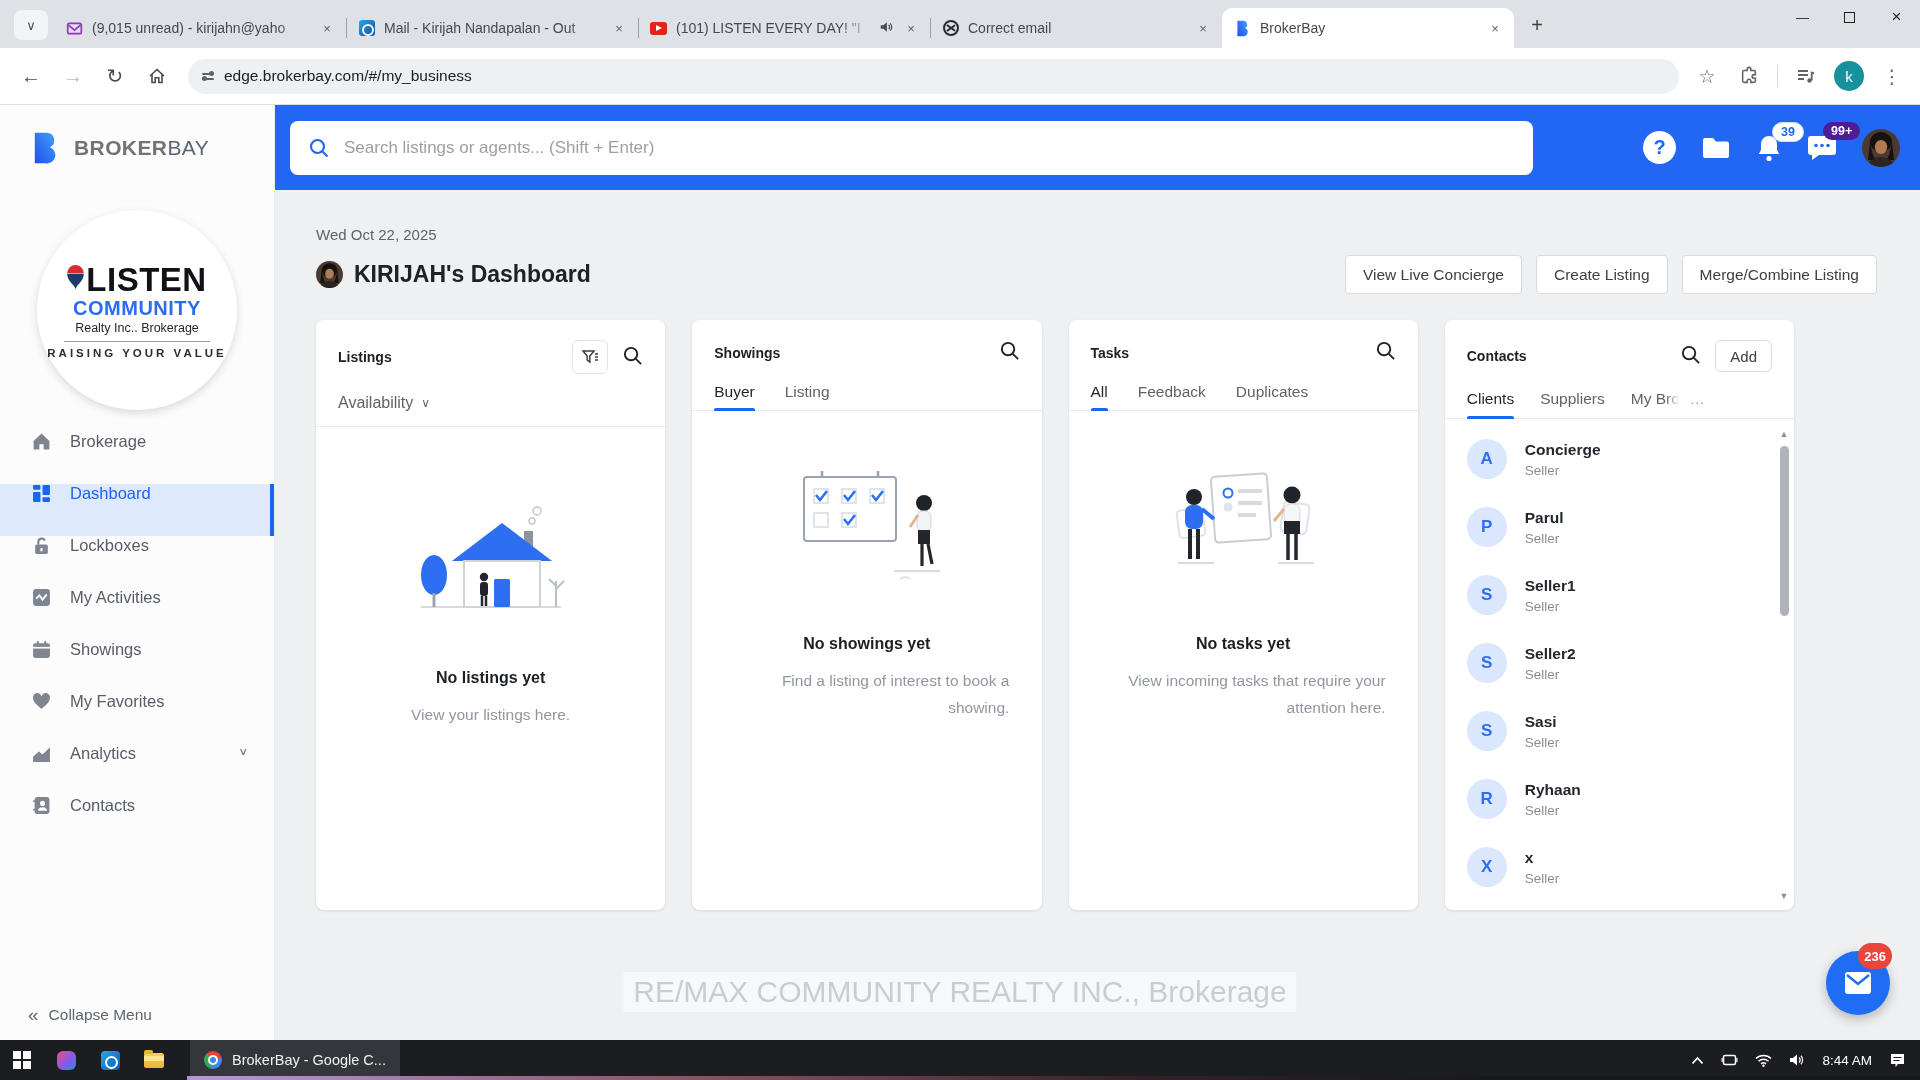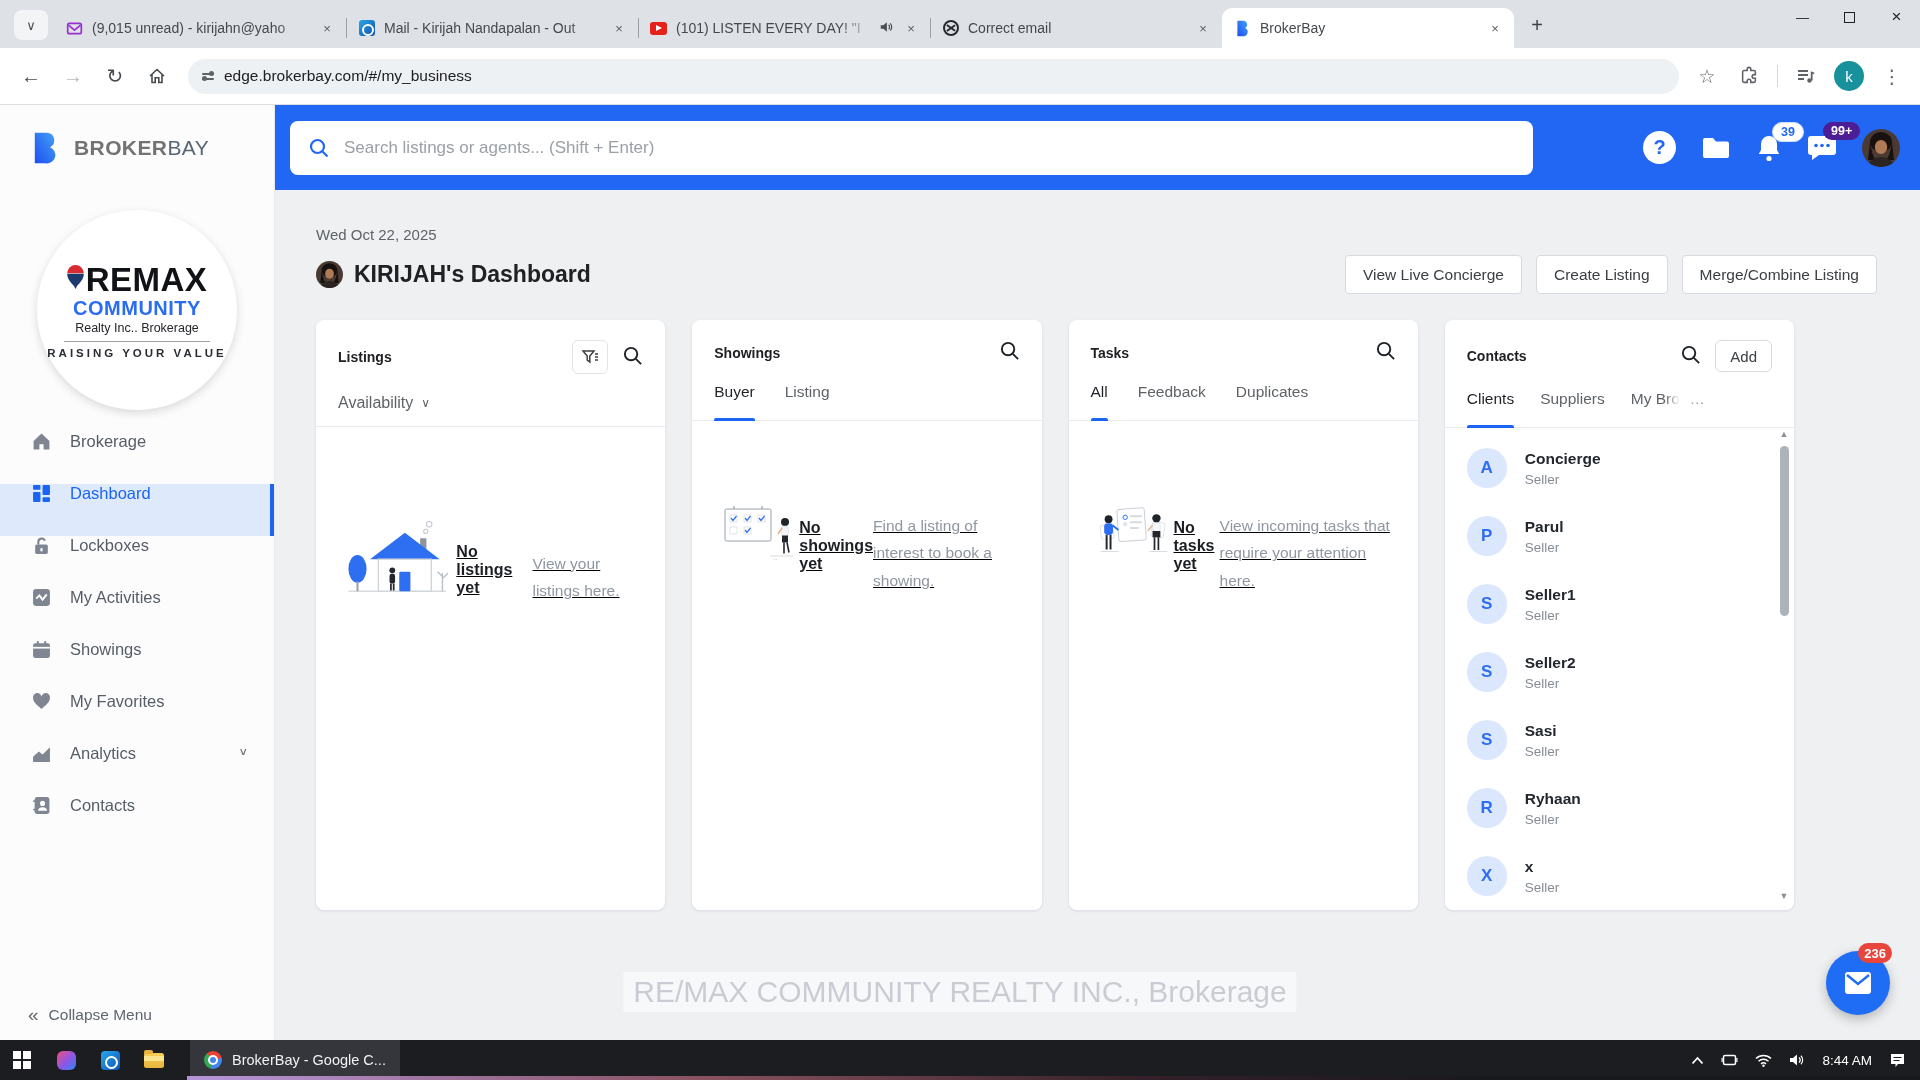--- a/index.html
+++ b/index.html
@@ -95,44 +95,44 @@
 
   .cards { display:grid; grid-template-columns:repeat(4,1fr); gap:27px; width:1478px; }
   .card { background:#fff; border-radius:8px; box-shadow:0 1px 3px rgba(20,30,50,.10); height:590px; padding:20px 22px 0; position:relative; }
   .card-head { display:flex; align-items:center; }
   .card-title { font-size:14px; font-weight:700; color:#202124; }
   .head-ics { margin-left:auto; display:flex; align-items:center; gap:14px; }
   .filter-btn { width:36px; height:34px; border:1px solid #e0e3e7; border-radius:6px; display:flex; align-items:center; justify-content:center; }
   .add-btn { height:32px; padding:0 14px; border:1px solid #d8dbe0; border-radius:6px; background:#fff; font-size:15px; color:#3c4043; font-family:inherit; }
   .avail { margin-top:20px; display:flex; align-items:center; gap:8px; font-size:16px; color:#5f6368; padding-bottom:14px; border-bottom:1px solid #e8eaed; margin-left:-22px; margin-right:-22px; padding-left:22px; cursor:pointer; }
   .ctabs { display:flex; gap:30px; margin-top:18px; border-bottom:1px solid #e8eaed; margin-left:-22px; margin-right:-22px; padding-left:22px; }
-  .ctab { font-size:15.5px; color:#5f6368; padding-bottom:19px; position:relative; cursor:pointer; white-space:nowrap; }
+  .ctab { font-size:15.5px; color:#5f6368; padding-bottom:9px; position:relative; cursor:pointer; white-space:nowrap; }
   .ctab.active { color:#1f2328; font-weight:500; }
   .ctab.active::after { content:""; position:absolute; left:0; right:0; bottom:-1px; height:3px; background:#1a66f2; border-radius:2px 2px 0 0; }
   .ctab.faded { max-width:62px; overflow:hidden; -webkit-mask-image:linear-gradient(90deg,#000 70%,transparent); mask-image:linear-gradient(90deg,#000 70%,transparent); }
   .tab-overflow { margin-left:-16px; color:#9aa0a6; font-size:15px; padding-bottom:11px; cursor:pointer; }
-  .empty { display:flex; flex-direction:row; align-items:center; text-align:left; margin-top:58px;text-decoration:underline; }
+  .empty { display:flex; flex-direction:column; align-items:center; text-align:right; margin-top:58px; }
   .empty svg { margin-bottom:44px; }
   .empty-title { font-size:16px; font-weight:700; color:#1b1e23; margin-bottom:14px; }
   .empty-text { font-size:15.5px; color:#9097a1; line-height:1.75; max-width:285px; }
 
   .people { margin-top:6px; overflow:hidden; height:462px; }
   .person { display:flex; align-items:center; gap:18px; padding:14px 0; }
   .p-avatar { width:40px; height:40px; border-radius:50%; background:#dbe7fd; color:#2f6df3; font-weight:600; font-size:17px; display:flex; align-items:center; justify-content:center; flex:0 0 auto; }
   .p-name { font-size:15.5px; font-weight:600; color:#23272e; }
   .p-role { font-size:13.5px; color:#878d96; margin-top:4px; }
   .scrollbar { position:absolute; top:108px; bottom:8px; right:3px; width:14px; display:flex; flex-direction:column; align-items:center; }
   .scroll-arrow { font-size:9px; color:#8a9097; line-height:12px; }
   .scroll-track { flex:1; width:9px; position:relative; }
   .scroll-thumb { position:absolute; top:6px; left:0; width:9px; height:170px; background:#aeb3ba; border-radius:5px; }
   .scrollbar .scroll-arrow:last-child { margin-top:auto; }
 
   .watermark { position:absolute; left:960px; bottom:28px; transform:translateX(-50%); font-size:30px; color:#c9cdd3; background:rgba(255,255,255,.5); padding:3px 10px; white-space:nowrap; }
   .chat-fab { position:absolute; right:30px; bottom:25px; width:64px; height:64px; border-radius:50%; background:#1f6cf5; box-shadow:0 4px 12px rgba(0,0,0,.25); display:flex; align-items:center; justify-content:center; cursor:pointer; }
-  .chat-fab .fab-badge { position:absolute; top:-8px; right:-2px; min-width:30px; height:20px; border-radius:14px; background:#e8453c; color:#fff; font-size:13px; font-weight:700; display:flex; align-items:center; justify-content:center; padding:0 6px; }
+  .chat-fab .fab-badge { position:absolute; top:-8px; right:-2px; min-width:30px; height:26px; border-radius:14px; background:#e8453c; color:#fff; font-size:13px; font-weight:700; display:flex; align-items:center; justify-content:center; padding:0 6px; }
 
   
   .taskbar { height:40px; background:#1c1d20; display:flex; align-items:center; flex:0 0 auto; position:relative; }
   .taskbar::after { content:""; position:absolute; left:187px; right:0; bottom:0; height:4px; background:linear-gradient(90deg,#cda6f7,#9c5b6b 30%,#38212a 55%,#17181b 75%); opacity:.85; }
   .tb-item { width:44px; height:40px; display:flex; align-items:center; justify-content:center; }
   .win-logo { display:grid; grid-template-columns:8px 8px; grid-template-rows:8px 8px; gap:1.5px; }
   .win-logo i { background:#fff; }
   .copilot { width:19px; height:19px; border-radius:6px; background:linear-gradient(135deg,#f04f7e,#8a57e8 55%,#2a8af0); }
   .outlook-ic { width:19px; height:19px; border-radius:4px; background:linear-gradient(135deg,#28a8ea,#0b55b8); position:relative; }
   .outlook-ic::after { content:""; position:absolute; left:4px; top:5px; width:9px; height:9px; border-radius:50%; border:2.6px solid #fff; }
@@ -272,21 +272,21 @@
           </svg>
         <span class="brand-text"><span class="brand-broker">BROKER</span><span class="brand-bay">BAY</span></span>
       </div>
 
       <div class="remax">
         <div class="remax-row">
           <svg width="17" height="24" viewBox="0 0 18 26" style="margin-top:4px;">
               <path d="M9 0 a9 9 0 0 1 9 9 l-18 0 a9 9 0 0 1 9 -9 z" fill="#d92a31"></path>
               <path d="M0 9.5 h18 c0 6 -5 10.5 -7.5 13.5 l-1.5 3 -1.5 -3 C5 20 0 15.5 0 9.5 z" fill="#1b3a6b"></path>
             </svg>
-          <span class="remax-name">REMAX</span>
+          <span class="remax-name">LISTEN</span>
         </div>
         <div class="remax-community">COMMUNITY</div>
         <div class="remax-realty">Realty Inc.. Brokerage</div>
         <div class="remax-div"></div>
         <div class="remax-tagline">RAISING YOUR VALUE</div>
       </div>
 
       <nav class="nav">
         <div class="nav-item">
           <svg width="19" height="19" viewBox="0 0 18 18">

